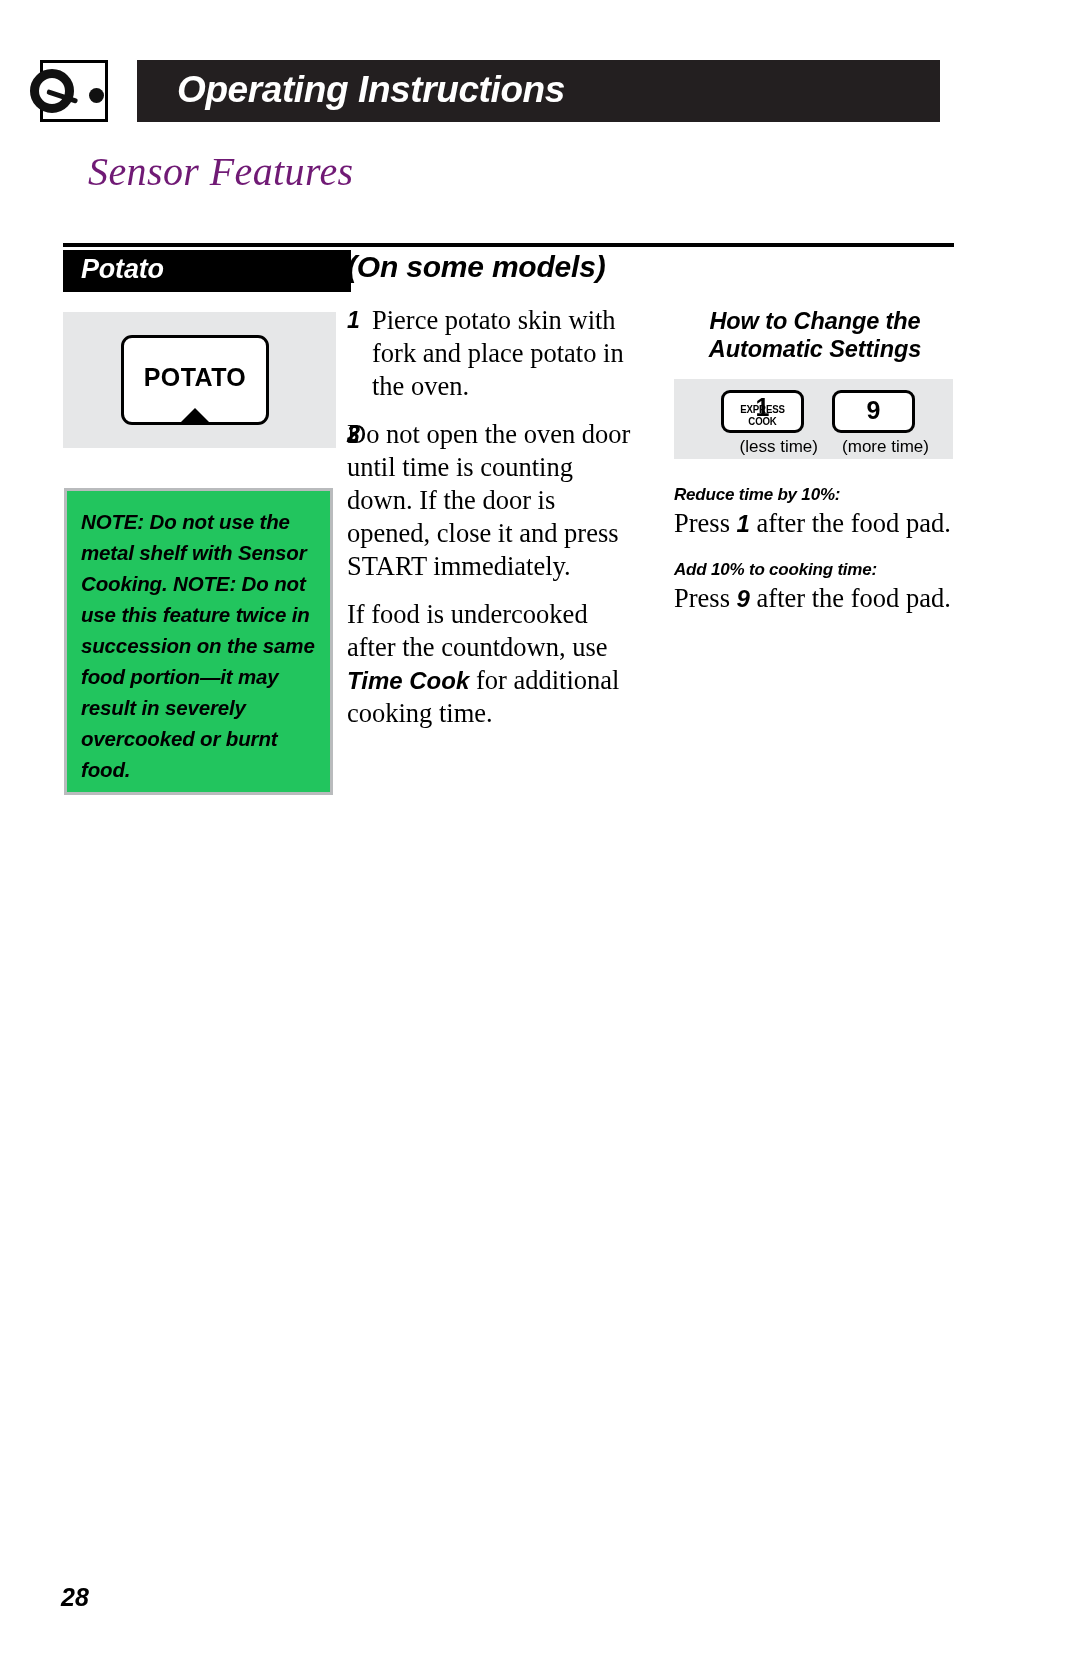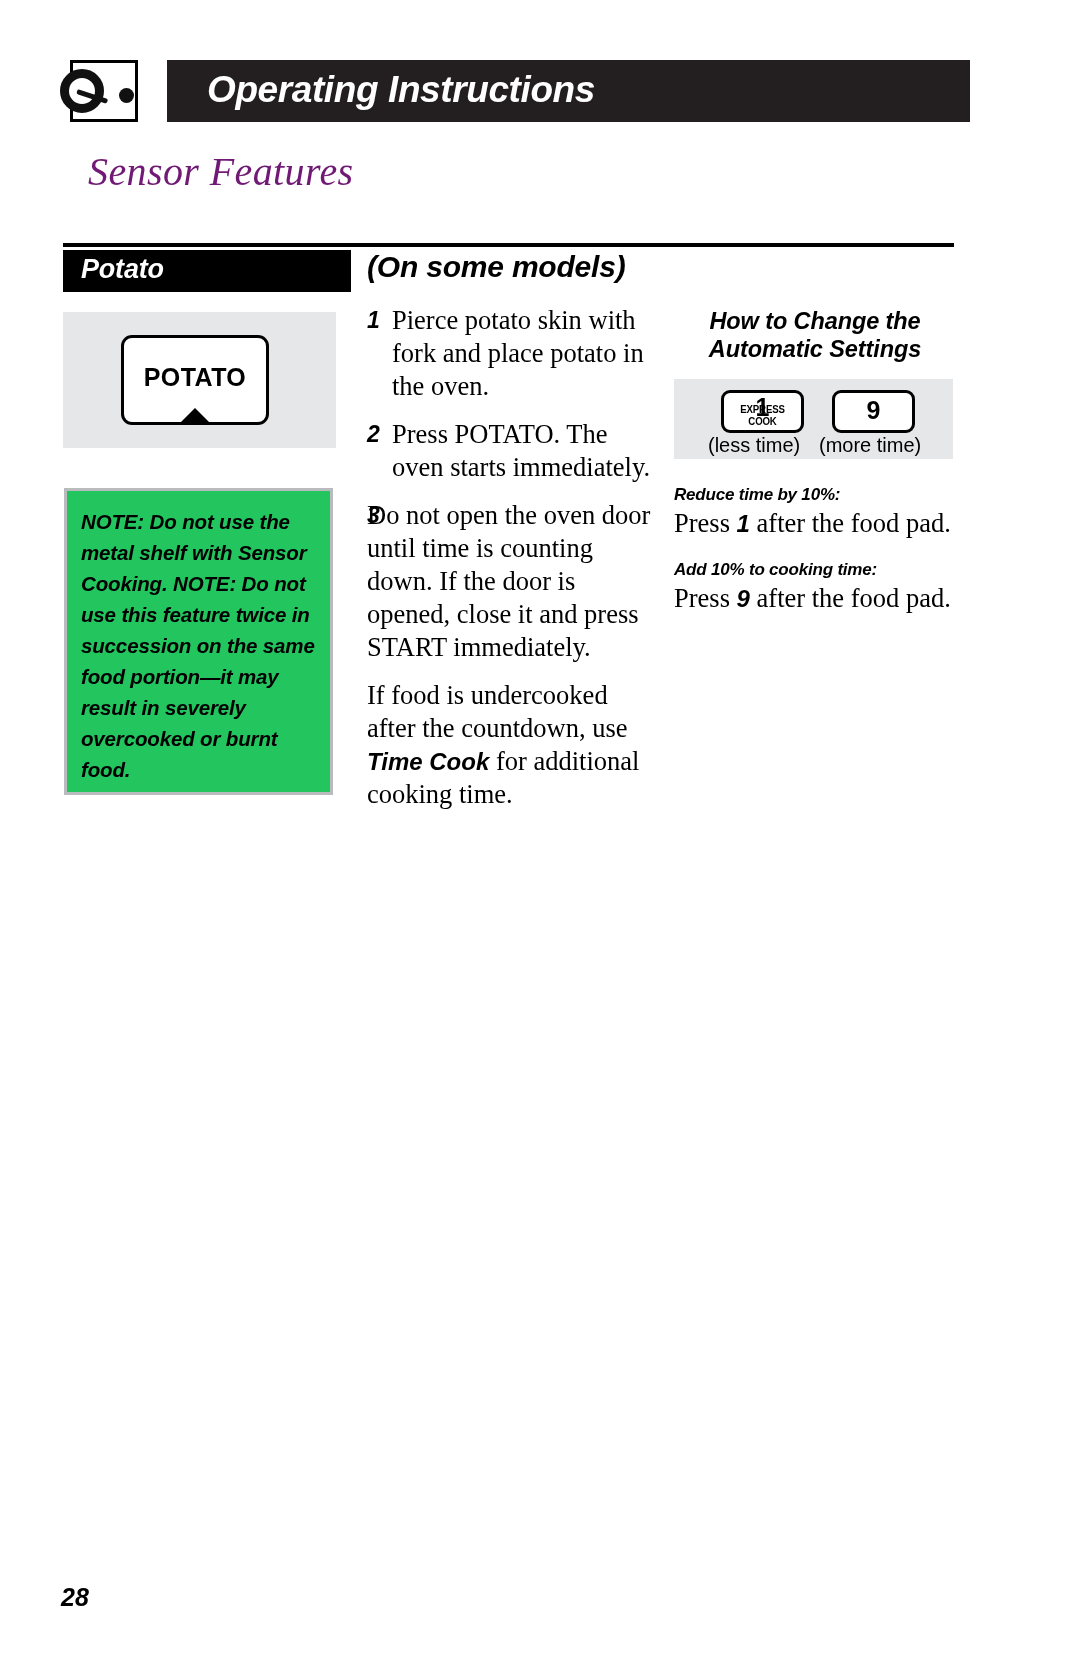--- a/index.html
+++ b/index.html
@@ -17,21 +17,21 @@
   }
 
   .page {
     position: absolute;
     inset: 0;
   }
 
   
   .header-row {
     position: absolute;
-    left: 70px;
+    left: 40px;
     top: 60px;
     width: 900px;
     height: 70px;
   }
   .header-icon {
     position: absolute;
     left: 0;
     top: 0;
     width: 68px;
     height: 62px;
@@ -198,21 +198,21 @@
     font-weight: bold;
     font-style: italic;
     font-size: 20.5px;
     line-height: 31px;
     letter-spacing: -0.15px;
   }
 
   
   .col-mid {
     position: absolute;
-    left: 367px;
+    left: 347px;
     top: 250px;
     width: 285px;
   }
   .models-heading {
     font-family: "Liberation Sans", sans-serif;
     font-weight: bold;
     font-style: italic;
     font-size: 30px;
     letter-spacing: -0.2px;
     margin: 0 0 20px 0;
@@ -315,22 +315,22 @@
     transform: translateY(-54%);
     text-align: center;
     font-family: "Liberation Sans", sans-serif;
     font-weight: bold;
     font-size: 25px;
   }
   .tlabel {
     position: absolute;
     bottom: 2px;
     font-family: "Liberation Sans", sans-serif;
-    font-size: 20px;
-    text-align: left;
+    font-size: 17px;
+    text-align: right;
     width: 110px;
   }
   .tlabel-less { left: 34px; }
   .tlabel-more { left: 145px; }
 
   .adj-head {
     font-family: "Liberation Sans", sans-serif;
     font-style: italic;
     font-weight: bold;
     font-size: 17px;
@@ -397,21 +397,20 @@
 
   <div class="col-mid">
     <div class="models-heading">(On some models)</div>
 
     <div class="step">
       <span class="step-num">1</span>
       <span>Pierce potato skin with fork and place potato in the oven.</span>
     </div>
     <div class="step">
       <span class="step-num">2</span>
-      <span>Press POTATO. The oven starts immediately.</span>
     </div>
     <div class="step">
       <span class="step-num">3</span>
     </div>
 
     <p class="para">Do not open the oven door until time is counting down. If the door is opened, close it and press START immediately.</p>
 
     <p class="para"><span>If food is undercooked after the countdown, use </span><span class="bold-sans">Time Cook</span><span> for additional cooking time.</span></p>
   </div>
 

